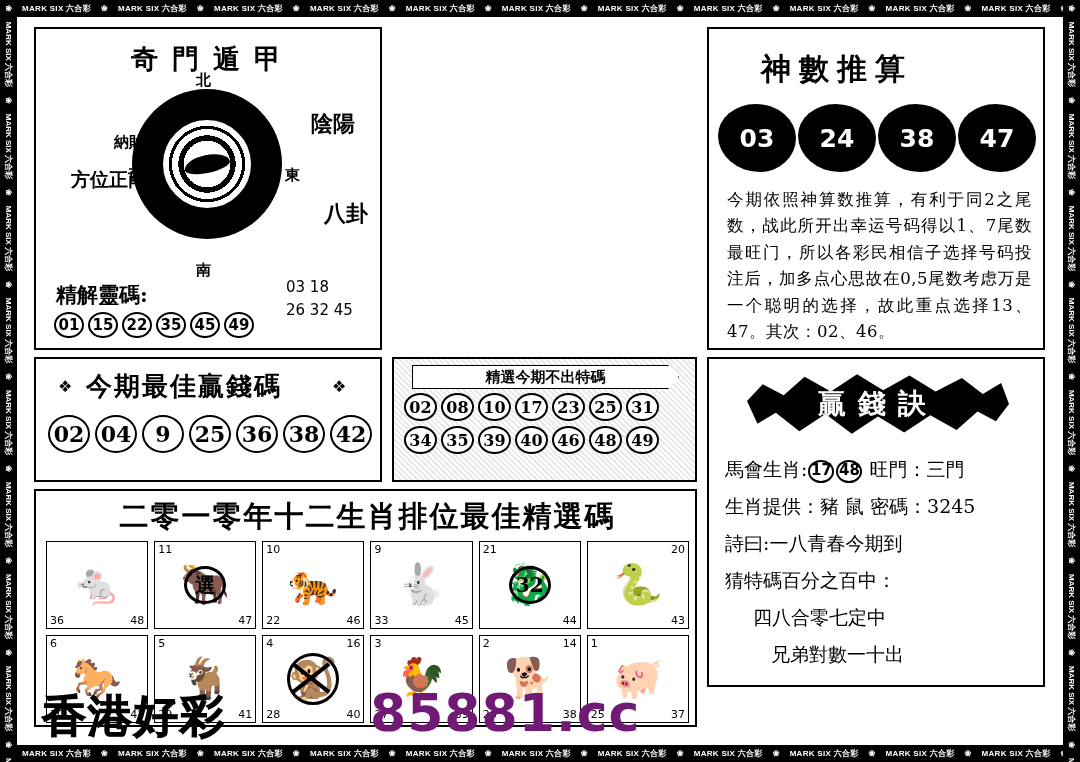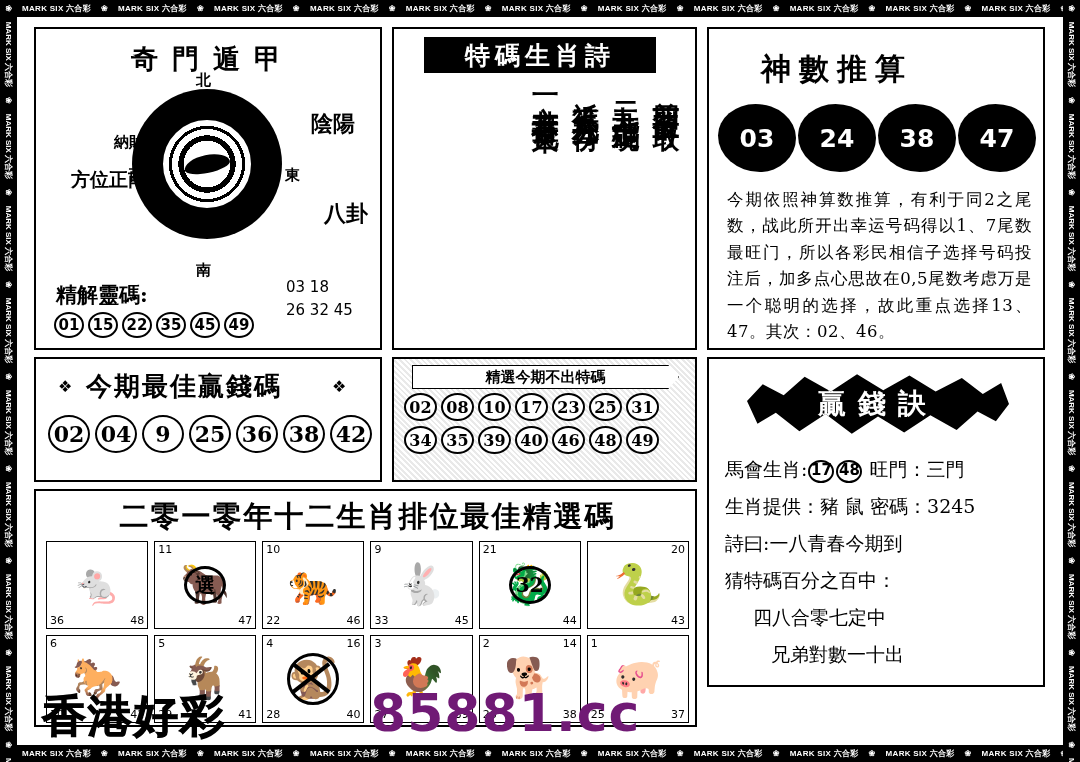--- a/index.html
+++ b/index.html
@@ -355,29 +355,20 @@
     <div class="ball-row" id="qimen-balls">
         <div class="ball">01</div>
         <div class="ball">15</div>
         <div class="ball">22</div>
         <div class="ball">35</div>
         <div class="ball">45</div>
         <div class="ball">49</div>
       </div>
   </div>
 
-  <div class="box" id="p2">
-    <div class="p2-banner">特碼生肖詩</div>
-    <div class="poem" id="poem-cols">
-        <div class="poem-col">一六若盡苦也來</div>
-        <div class="poem-col">祇等三九分三份</div>
-        <div class="poem-col">二九三七定碼現</div>
-        <div class="poem-col">前四後五一可取</div>
-      </div>
-  </div>
 
   <div class="box" id="p3">
     <div class="p3-title">神數推算</div>
     <div class="blobs" id="shenshu-blobs">
         <div class="blob">03</div>
         <div class="blob">24</div>
         <div class="blob">38</div>
         <div class="blob">47</div>
       </div>
     <div class="p3-text">今期依照神算数推算，有利于同2之尾数，战此所开出幸运号码得以1、7尾数最旺门，所以各彩民相信子选择号码投注后，加多点心思故在0,5尾数考虑万是一个聪明的选择，故此重点选择13、47。其次：02、46。</div>

